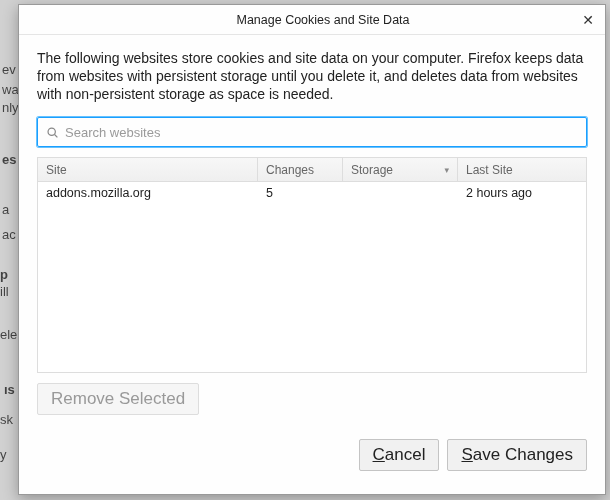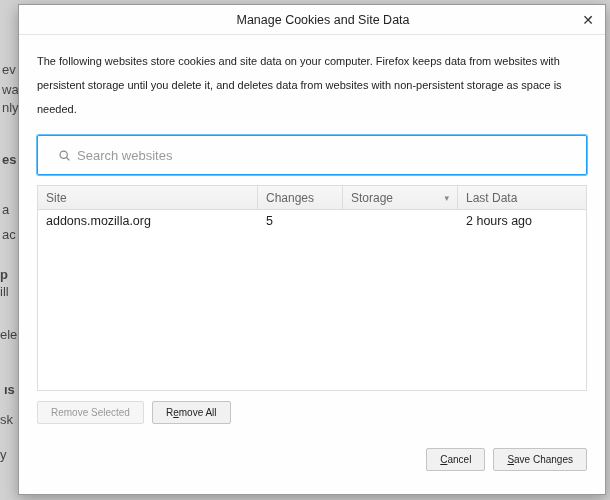--- a/index.html
+++ b/index.html
@@ -66,32 +66,32 @@
       border: none;
     }
     .body {
       padding: 14px 18px 12px 18px;
       flex: 1;
       display: flex;
       flex-direction: column;
     }
     .blurb {
       color: #222;
-      font-size: 11px;
-      line-height: 24px;
+      font-size: 14px;
+      line-height: 18px;
       margin-bottom: 14px;
     }
     .search-wrap {
       border: 1px solid #1a9fff;
       box-shadow: 0 0 0 1px #66c2ff;
       border-radius: 2px;
-      height: 40px;
-      display: flex;
-      align-items: center;
-      padding: 0 20px;
+      height: 30px;
+      display: flex;
+      align-items: center;
+      padding: 0 8px;
       margin-bottom: 10px;
     }
     .search-icon {
       width: 13px;
       height: 13px;
       margin-right: 6px;
       color: #888;
     }
     .search-input {
       flex: 1;
@@ -159,21 +159,21 @@
       margin-top: 10px;
     }
     .footer {
       display: flex;
       justify-content: flex-end;
       gap: 8px;
       padding: 12px 18px 23px 18px;
     }
     button.btn {
       font-family: inherit;
-      font-size: 10px;
+      font-size: 17px;
       padding: 5px 13px;
       background: #f1f1f1;
       border: 1px solid #c4c4c4;
       border-radius: 2px;
       cursor: pointer;
       color: #222;
     }
     button.btn:disabled {
       color: #999;
       cursor: default;
@@ -225,36 +225,35 @@
           <span>Site</span>
         </div>
         <div class="th cookies">
           <span>Changes</span>
         </div>
         <div class="th storage">
           <span>Storage</span>
           <span class="sort-arrow">▾</span>
         </div>
         <div class="th lastused">
-          <span>Last Data</span>
+          <span>Last Site</span>
         </div>
       </div>
       <div class="tbody">
         <div class="trow">
           <div class="td site">addons.mozilla.org</div>
           <div class="td cookies">5</div>
           <div class="td storage"></div>
           <div class="td lastused">2 hours ago</div>
         </div>
       </div>
     </div>
 
     <div class="row-actions">
       <button class="btn" disabled="">Remove Selected</button>
-      <button class="btn">R<span class="mnemonic">e</span>move All</button>
     </div>
   </div>
 
   <div class="footer">
     <button class="btn"><span class="mnemonic">C</span>ancel</button>
     <button class="btn"><span class="mnemonic">S</span>ave Changes</button>
   </div>
 </div>
 
 </body></html>

